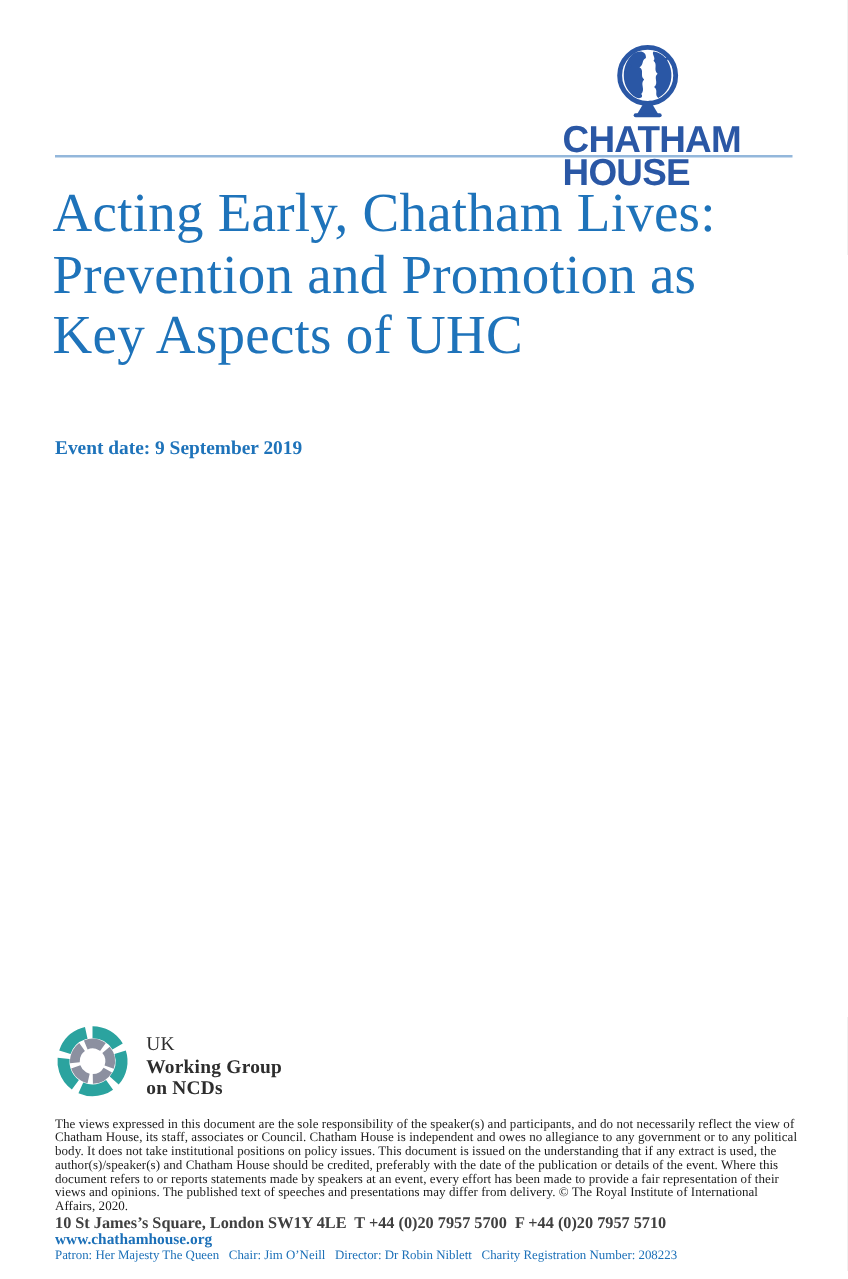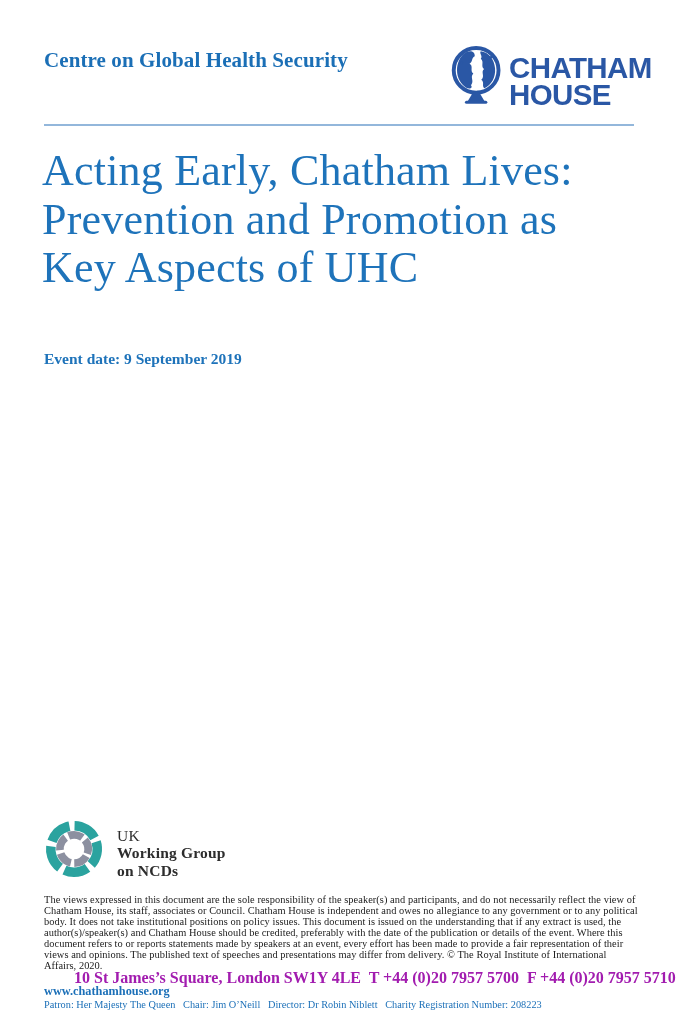--- a/index.html
+++ b/index.html
@@ -12,22 +12,22 @@
     margin:0 auto;
   }
   
   .masthead{
     position:absolute;left:44px;top:49px;
     color:#1B6FB6;font-weight:bold;
     font-size:21px;line-height:23.5px;
     letter-spacing:0.1px;
   }
   .ch-logo{
-    position:absolute;left:450px;top:44px;
-    display:flex;align-items:flex-end;
+    position:absolute;left:450px;top:34px;
+    display:flex;align-items:center;flex-direction:column;
   }
   .ch-logo .globe{width:56px;height:62px;margin-right:3px;}
   .ch-wordmark{
     font-family:"Liberation Sans", sans-serif;
     font-weight:bold;color:#2A57A5;
     font-size:29.5px;line-height:25.5px;
     letter-spacing:-0.6px;margin-top:3px;
     transform:scaleY(1.02);transform-origin:top left;
   }
   .rule{
@@ -63,45 +63,43 @@
   
   .disclaimer{
     position:absolute;left:44px;top:894px;width:594px;
     color:#1b1b1b;
     font-size:10.4px;line-height:11px;
     letter-spacing:0.05px;
   }
   
   .footer-address{
     position:absolute;left:44px;top:971px;
-    color:#a21caf;font-weight:bold;
-    font-size:16px;line-height:13.5px;
+    color:#404040;font-weight:bold;
+    font-size:13px;line-height:13.5px;
     white-space:pre-wrap;
-    margin-left:30px;
   }
   .footer-web{
     position:absolute;left:44px;top:984px;
     color:#1C70B8;font-weight:bold;
     font-size:12.3px;
     text-align:center;
   }
   .footer-credits{
     position:absolute;left:44px;top:999px;
     color:#1C70B8;
     font-size:10.3px;
     white-space:pre-wrap;
   }
 </style>
 </head>
 <body>
 
 <div class="page">
 
   <div class="masthead">
-    <div>Centre on Global Health Security</div>
   </div>
 
   <div class="ch-logo">
     <span class="globe">
       <svg viewBox="0 0 60 66" width="56" height="62">
         <circle cx="28" cy="28" r="24" fill="#ffffff" stroke="#2A57A5" stroke-width="4.2"></circle>
 
         <path d="M15,10 C21,5.5 27,7.5 26.5,13 C22.5,15 25,18.5 21,21 C25.5,23.5 21,28.5 25,31.5 C21,35.5 26.5,39.5 22.5,44 C24.5,46.5 22,48.5 18,47 C11.5,43 7.5,36 7.5,28 C7.5,20.5 10.5,14 15,10 Z" fill="#2A57A5"></path>
 
         <path d="M33,7.5 C41.5,8.5 47.5,16 48.3,26 C49,35.5 44.5,43.5 37,47.3 C33.5,44.5 37.5,41 33.5,38 C38,34.5 32.5,29.5 36.5,26.5 C32.5,23.5 37,18.5 33,15.5 C35.5,13 31,9.5 33,7.5 Z" fill="#2A57A5"></path>

